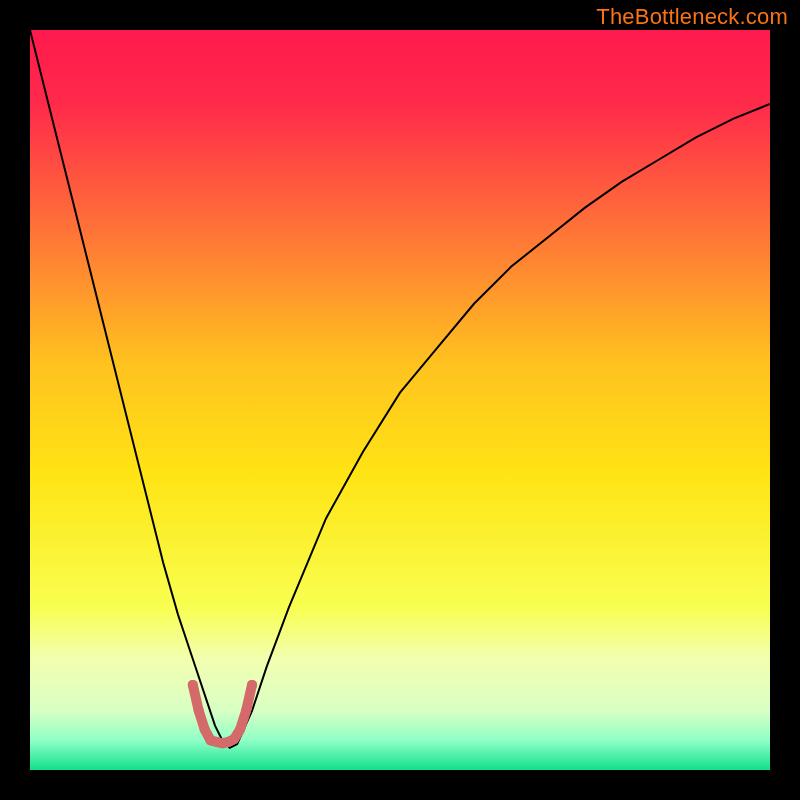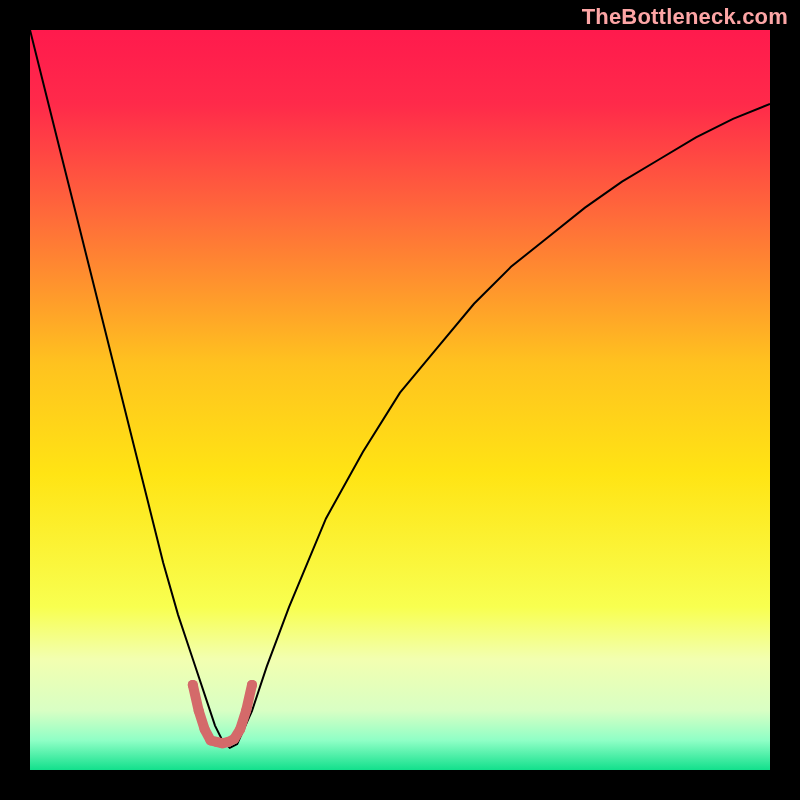--- a/index.html
+++ b/index.html
@@ -8,23 +8,23 @@
     width: 800px;
     height: 800px;
     background: #000;
     font-family: Arial, Helvetica, sans-serif;
     overflow: hidden;
   }
   .attribution {
     position: absolute;
     top: 4px;
     right: 12px;
-    color: #fca5a5;
+    color: #f97316;
     font-size: 22px;
-    font-weight: 700;
+    font-weight: 400;
     z-index: 10;
     letter-spacing: 0.2px;
   }
   .plot-wrap {
     position: absolute;
     left: 30px;
     top: 30px;
     width: 740px;
     height: 740px;
   }

